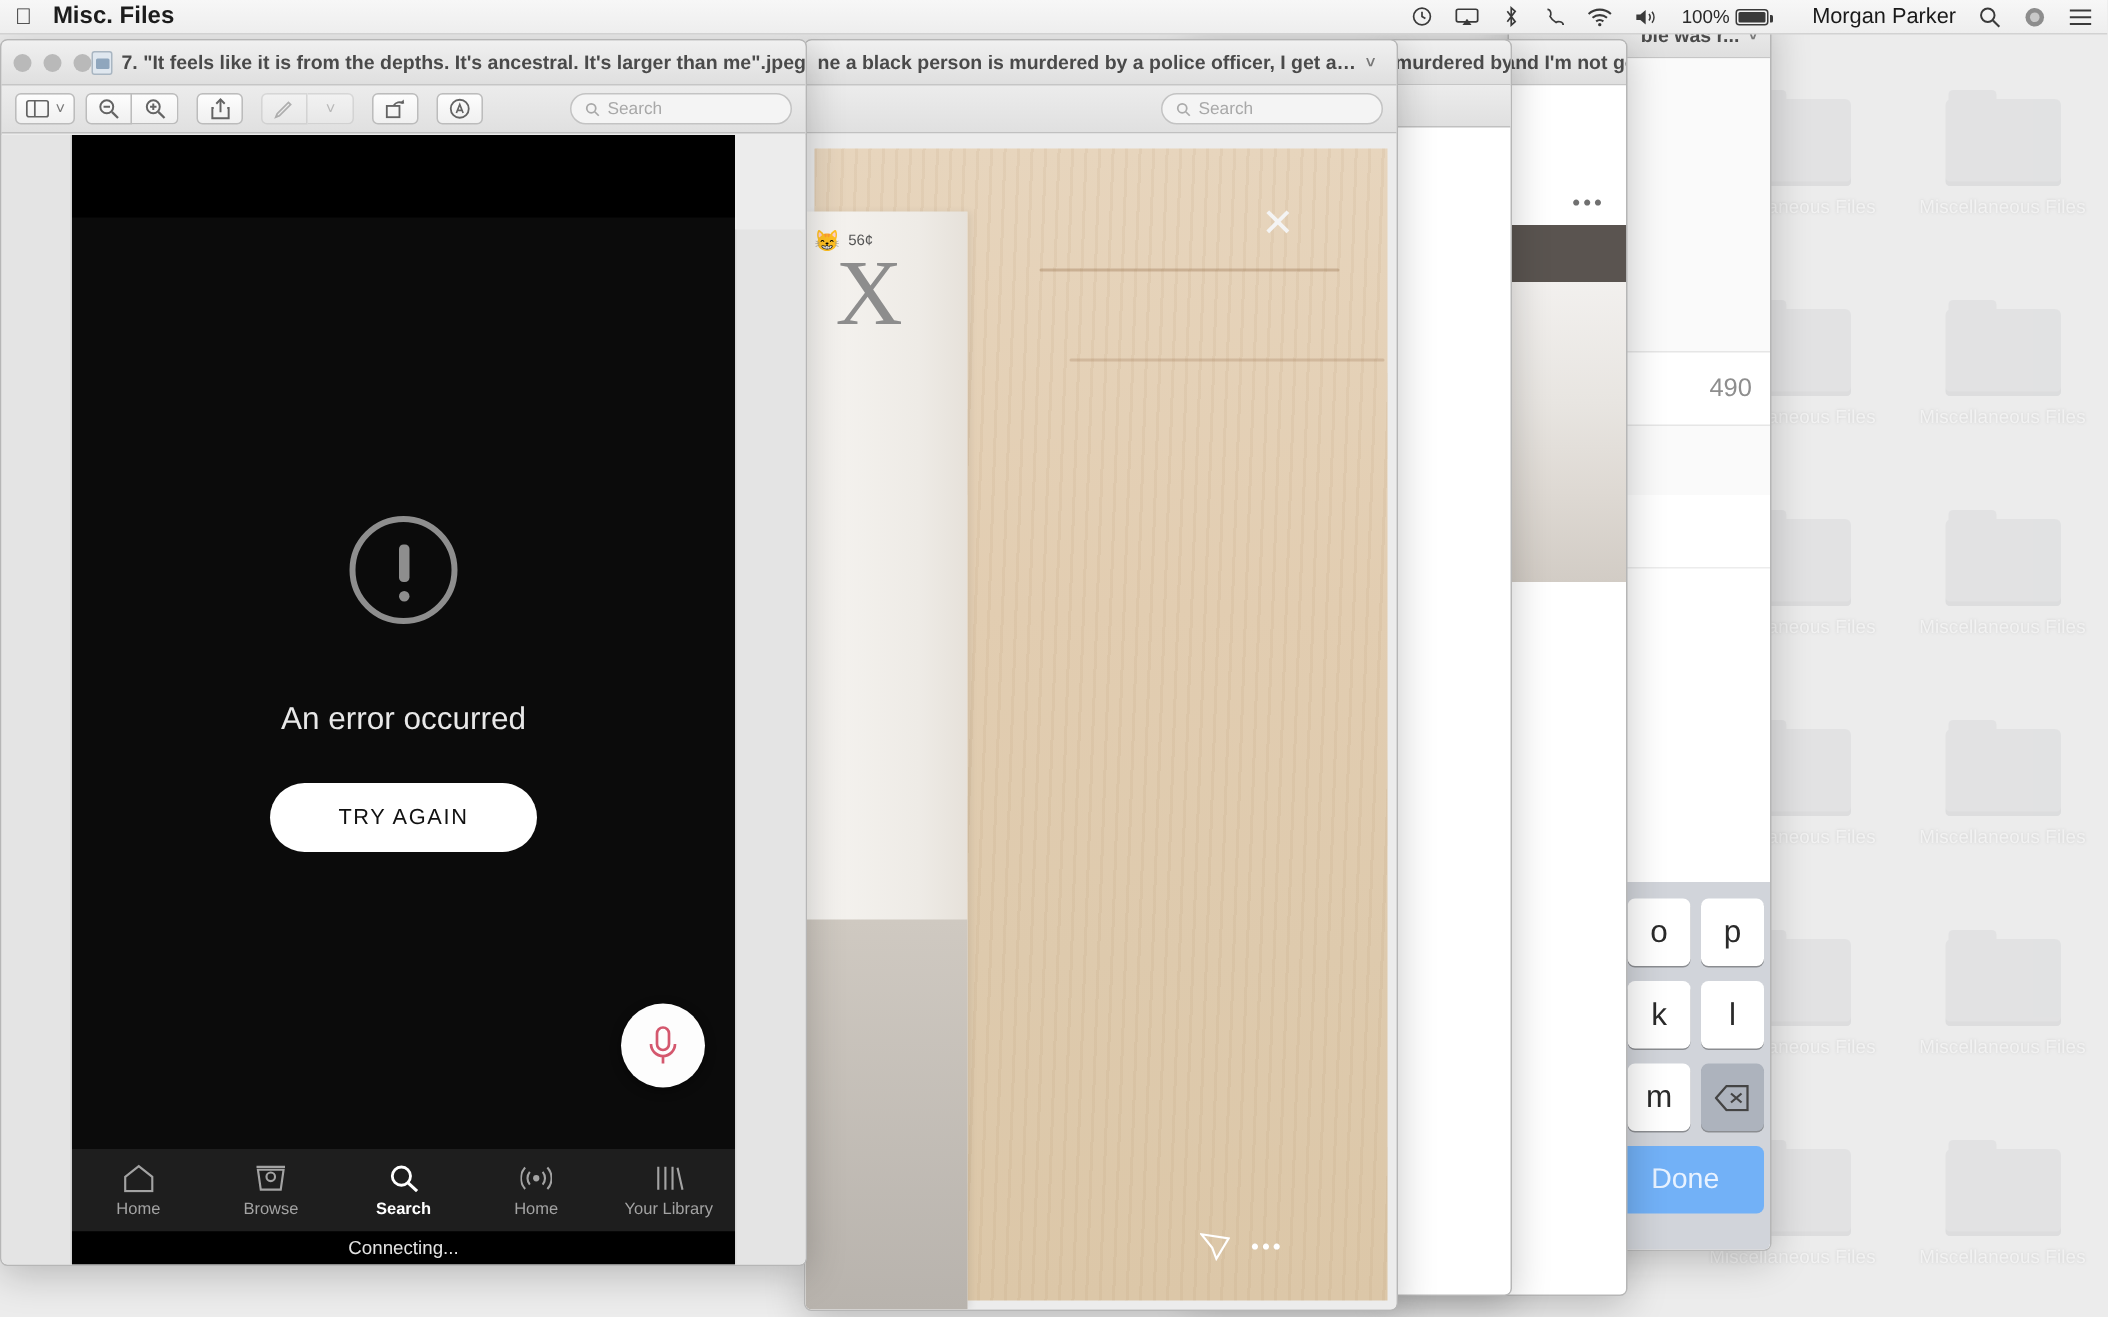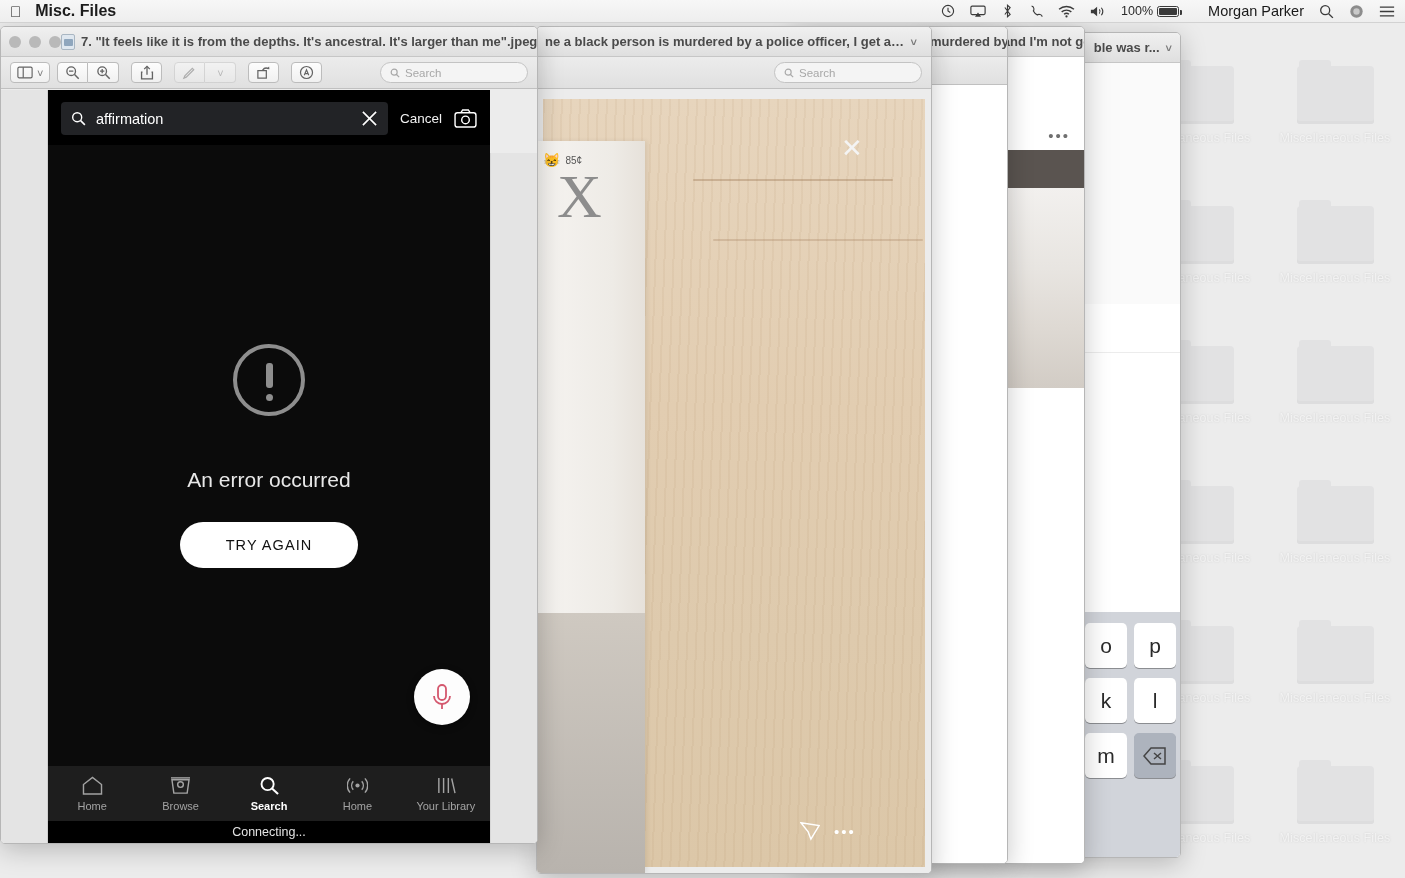--- a/index.html
+++ b/index.html
@@ -125,21 +125,21 @@
   .tb-group .tb-btn:first-child { border-radius:4px 0 0 4px; border-left-width:1px; }
   .tb-group .tb-btn:last-child { border-radius:0 4px 4px 0; }
   .tb-search {
     margin-left:auto; height:21px; width:148px;
     background:#f4f4f4; border:1px solid #c3c3c3; border-radius:11px;
     display:flex; align-items:center; gap:5px;
     padding:0 9px; font-size:11.5px; color:#a8a8a8;
   }
 
   
-  #win5 { left:1005px; top:32px; width:176px; height:826px; }
+  #win5 { left:1005px; top:8px; width:176px; height:826px; }
   #win5 .win5-body { position:absolute; inset:30px 0 0 0; background:#fff; }
   .w5-card { background:#fafafa; padding:14px 10px; }
   .w5-text { font-size:15px; color:#9a9a9a; line-height:1.55; }
   .w5-row {
     border-top:1px solid #e6e6e6; border-bottom:1px solid #e6e6e6;
     padding:14px 12px; display:flex; justify-content:flex-end;
     font-size:17px; color:#8e8e8e; background:#fff;
   }
   .w5-row2 { padding:14px 12px; font-size:17px; color:#6d6d6d; background:#fff; border-bottom:1px solid #ececec;}
   
@@ -381,20 +381,23 @@
       <span>ble was r...</span>
       <span class="chev">˅</span>
     </div>
   </div>
   <div class="win5-body">
     <div class="w5-card">
       <div class="w5-text">rove your</div>
       <div class="w5-text">ng your</div>
       <div style="height:120px;"></div>
     </div>
+    <div class="w5-row">
+      <span>490</span>
+    </div>
     <div style="height:46px;background:#fafafa;"></div>
     <div class="w5-row2">
       <span>nt</span>
     </div>
     <div class="kbd">
       <div class="kbd-row">
         <div class="key">i</div>
         <div class="key">o</div>
         <div class="key">p</div>
       </div>
@@ -406,20 +409,24 @@
       <div class="kbd-row">
         <div class="key half"></div>
         <div class="key">m</div>
         <div class="key fn">
           <svg class="ic" width="24" height="18" viewBox="0 0 24 18">
               <path d="M8 1h14v16H8L1 9z" fill="none" stroke="#444" stroke-width="1.5"></path>
               <path d="M11 6l7 6M18 6l-7 6" stroke="#444" stroke-width="1.5"></path>
             </svg>
         </div>
       </div>
+      <div class="kbd-row">
+        <div class="key half"></div>
+        <div class="key-done">Done</div>
+      </div>
     </div>
   </div>
 </div>
 
 <div class="window" id="win4">
   <div class="titlebar">
     <div class="title-inline" style="margin-left:6px;">
       <span>eck a box and I'm not going to do that.....</span>
 
     </div>
@@ -490,21 +497,21 @@
       <span>Search</span>
     </div>
   </div>
   <div class="w2-body">
     <div class="wood">
       <div class="wood-grain1"></div>
       <div class="wood-grain2"></div>
       <div class="card">
         <div class="card-hdr">
           <span class="card-cat">😸</span>
-          <span class="card-price">85¢</span>
+          <span class="card-price">56¢</span>
         </div>
         <div class="card-X">X</div>
         <div class="card-bottom"></div>
       </div>
     </div>
   </div>
 </div>
 
 <div class="window" id="win1">
   <div class="titlebar">
@@ -579,42 +586,20 @@
           <path d="M7.8 7.8L11 11" stroke="#a8a8a8" stroke-width="1.4"></path>
         </svg>
       <span>Search</span>
     </div>
   </div>
 
   <div class="w1-body">
     <div class="w1-sidebar"></div>
 
     <div class="phone">
-      <div class="sp-searchbar">
-        <div class="sp-field">
-          <svg class="ic" width="15" height="15" viewBox="0 0 16 16">
-              <circle cx="6.6" cy="6.6" r="4.8" fill="none" stroke="#fff" stroke-width="1.5"></circle>
-              <path d="M10.3 10.3L14.8 14.8" stroke="#fff" stroke-width="1.7"></path>
-            </svg>
-          <span>affirmation</span>
-          <span style="margin-left:auto;">
-            <svg class="ic" width="17" height="17" viewBox="0 0 18 18">
-                <path d="M2 2l14 14M16 2L2 16" stroke="#fff" stroke-width="1.7"></path>
-              </svg>
-          </span>
-        </div>
-        <span class="sp-cancel">Cancel</span>
-        <span>
-          <svg class="ic" width="23" height="19" viewBox="0 0 24 20">
-              <rect x="1" y="4" width="22" height="15" rx="2.5" fill="none" stroke="#fff" stroke-width="1.5"></rect>
-              <path d="M7 4l2-3h6l2 3" fill="none" stroke="#fff" stroke-width="1.5"></path>
-              <circle cx="12" cy="11.5" r="4" fill="none" stroke="#fff" stroke-width="1.5"></circle>
-            </svg>
-        </span>
-      </div>
 
       <div class="sp-stage">
         <div class="err-circle"></div>
         <div class="err-msg">An error occurred</div>
         <div class="try-btn">TRY AGAIN</div>
       </div>
 
       <div class="mic-fab">
         <svg class="ic" width="26" height="30" viewBox="0 0 26 30">
           <rect x="9" y="3" width="8" height="15" rx="4" fill="none" stroke="#d4586e" stroke-width="1.8"></rect>

